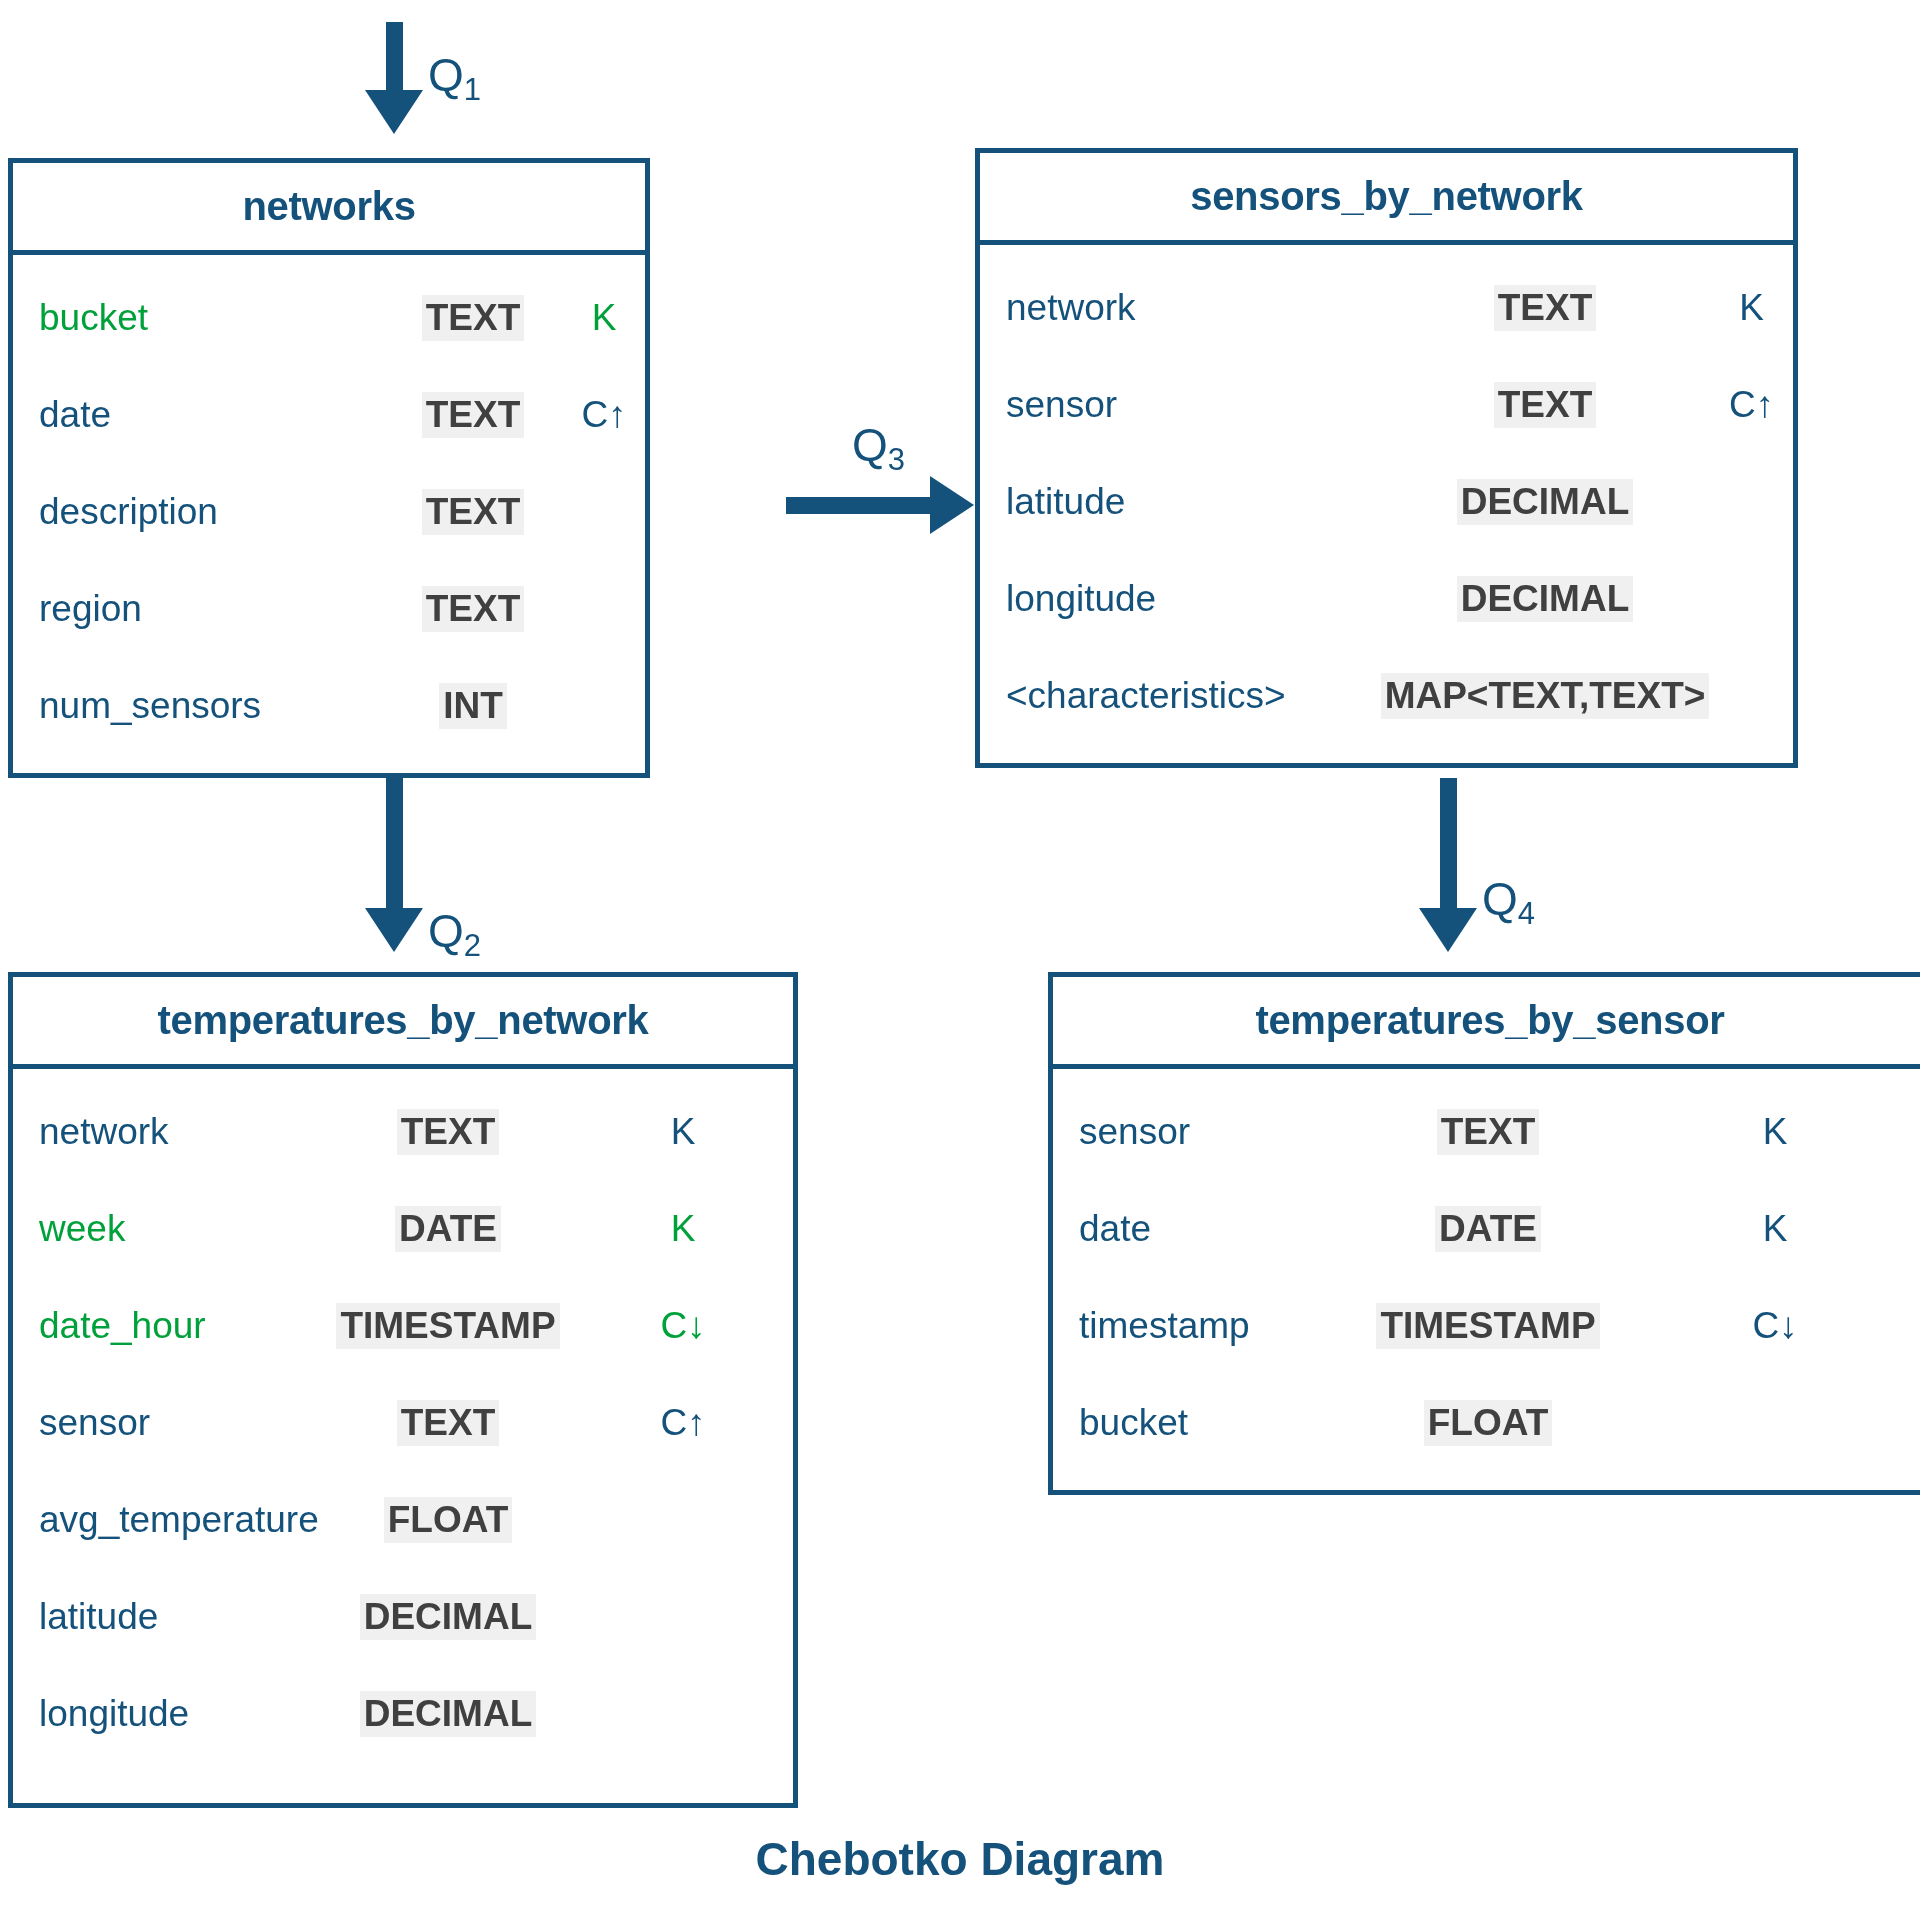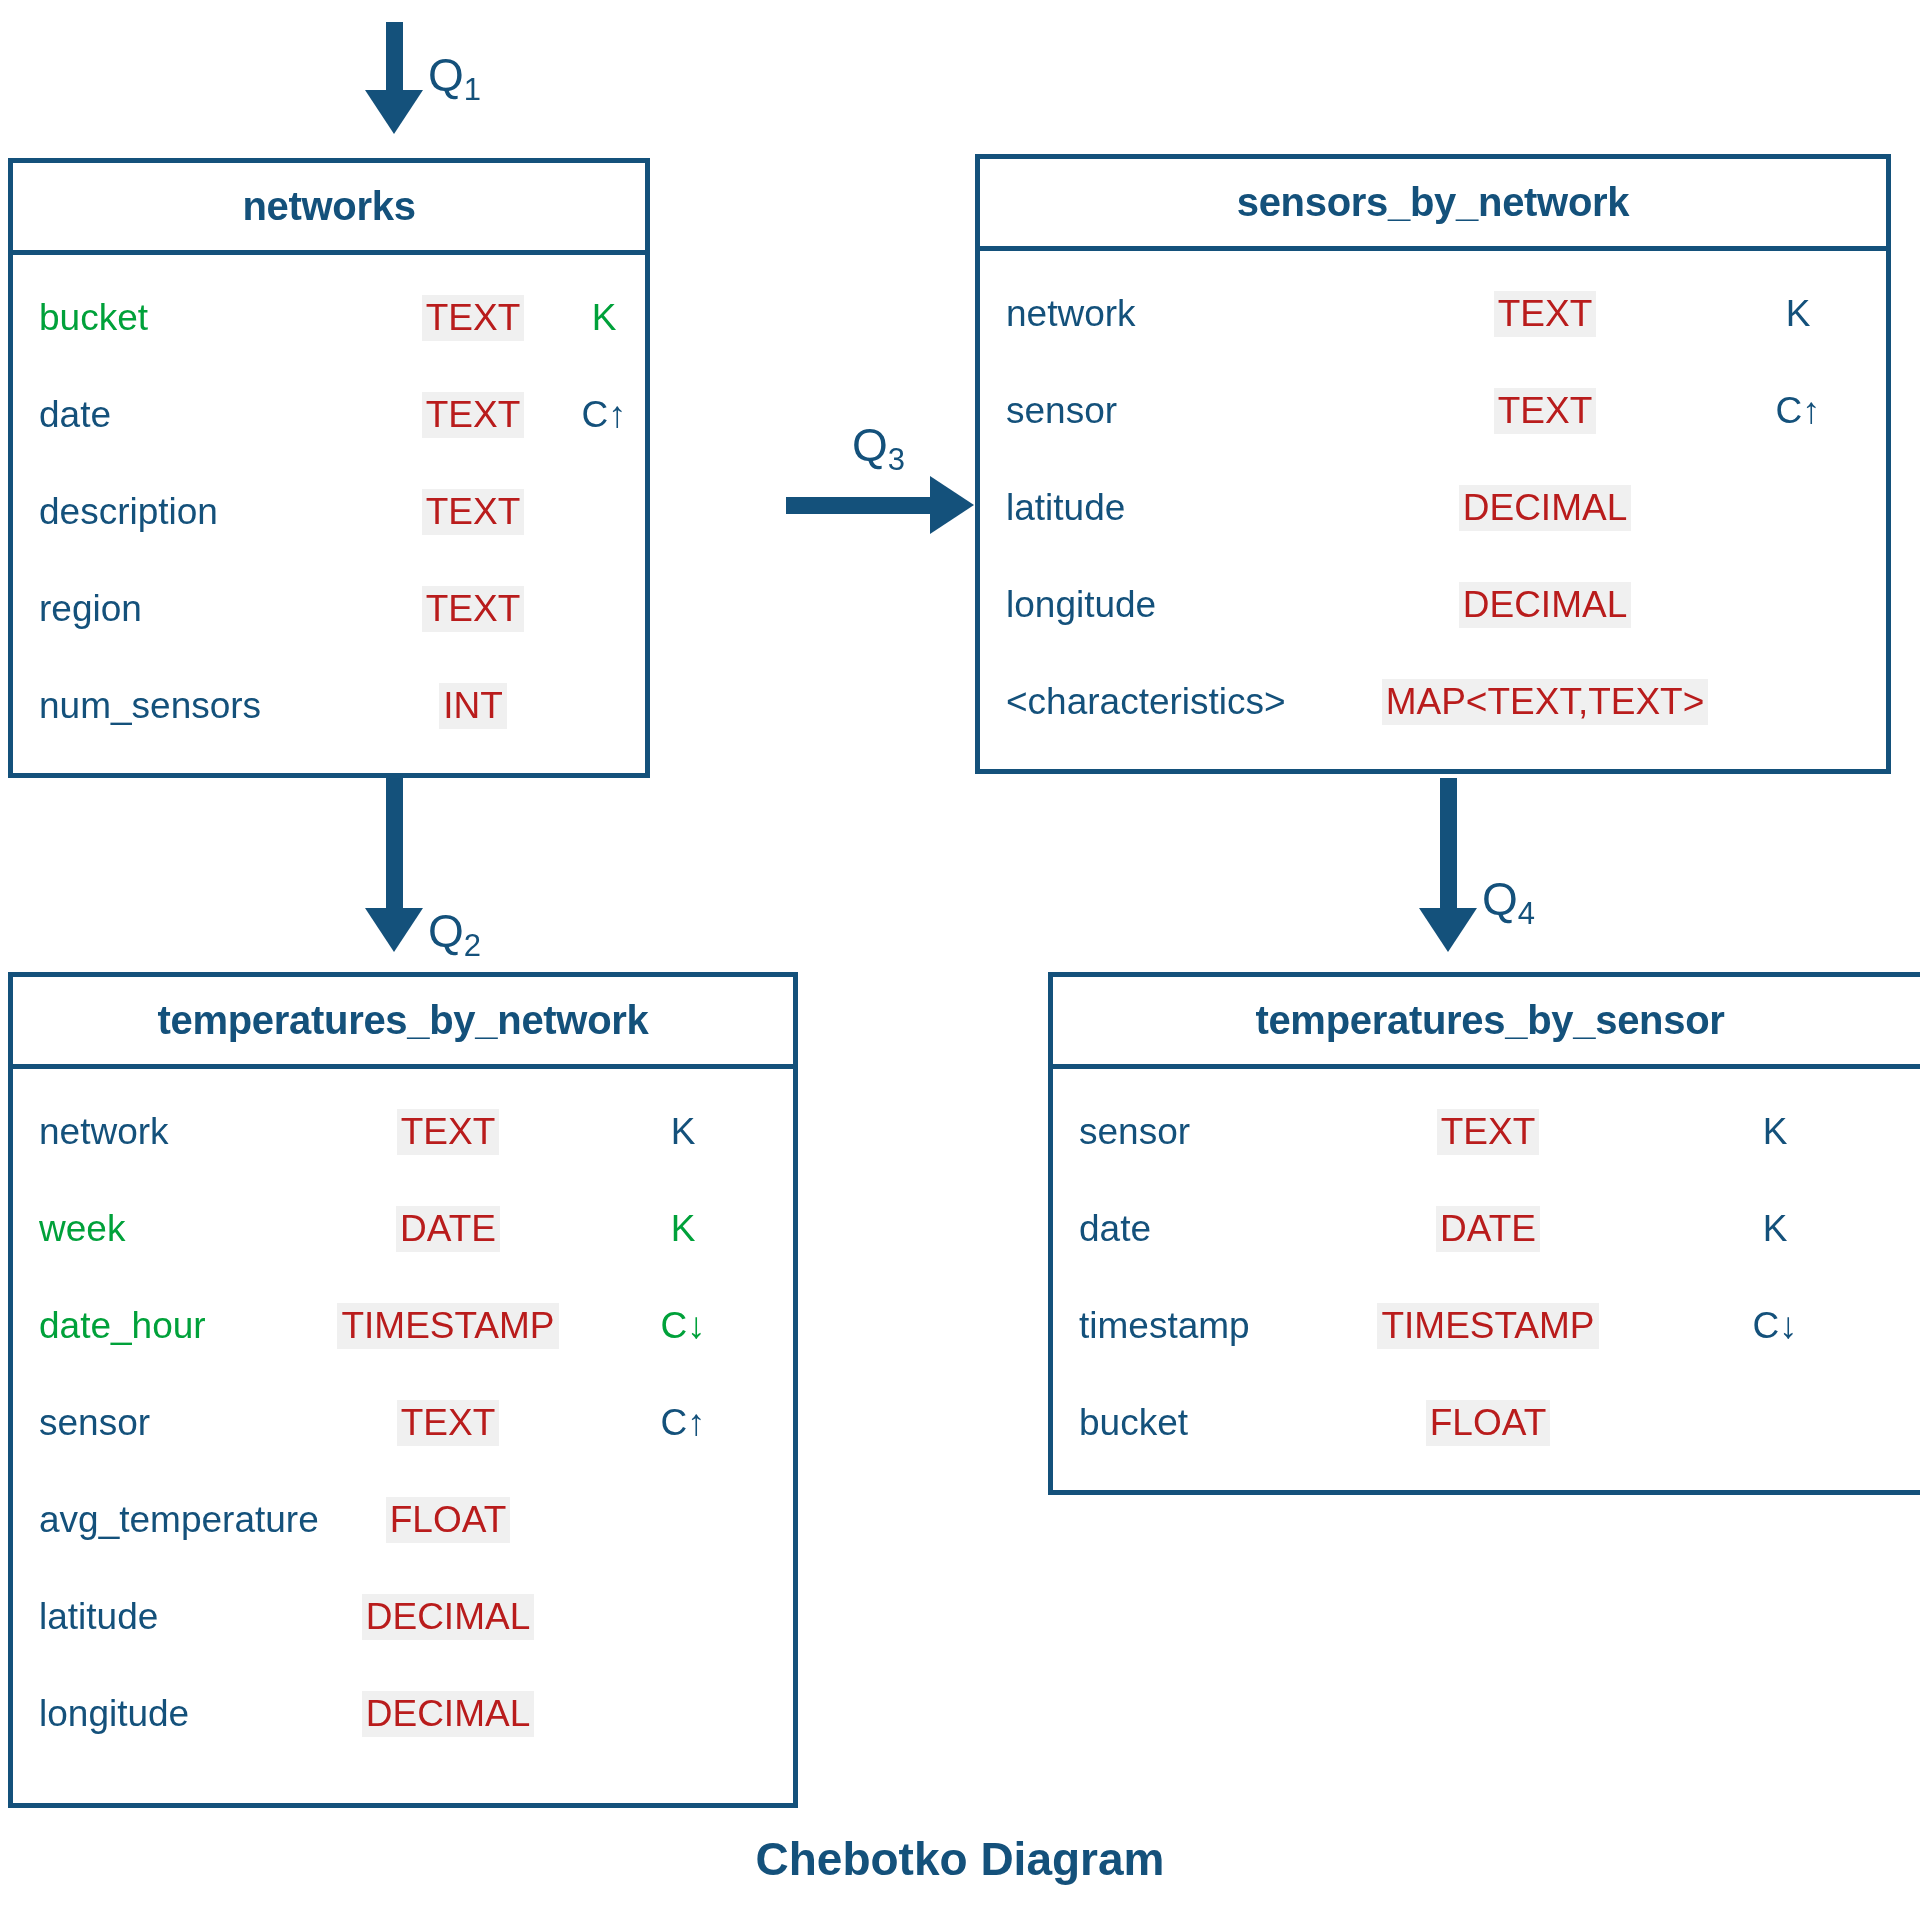--- a/index.html
+++ b/index.html
@@ -57,25 +57,26 @@
     font-size: 37px;
     color: #14517b;
     white-space: nowrap;
     padding-left: 26px;
   }
   .col-name.partition {
     color: #00a13a;
   }
   .col-type {
     font-size: 37px;
-    color: #b91c1c;
+    color: #404040;
     background: #f0f0f0;
     justify-self: center;
     padding: 2px 4px;
     white-space: nowrap;
+    font-weight: bold;
   }
   .col-key {
     font-size: 37px;
     color: #14517b;
     justify-self: center;
     white-space: nowrap;
   }
   .col-key.partition {
     color: #00a13a;
   }
@@ -177,21 +178,21 @@
 
       <div class="col-row">
         <span class="col-name">num_sensors</span>
         <span class="col-type">INT</span>
         <span class="col-key"></span>
       </div>
 
     </div>
   </div>
 
-  <div class="table-box t-sensors" style="left:975px; top:154px; width:916px; height:620px;">
+  <div class="table-box t-sensors" style="left:975px; top:148px; width:823px; height:620px;">
     <div class="table-header">
       <span class="table-title">sensors_by_network</span>
     </div>
     <div class="table-body">
 
       <div class="col-row">
         <span class="col-name">network</span>
         <span class="col-type">TEXT</span>
         <span class="col-key">K</span>
       </div>

